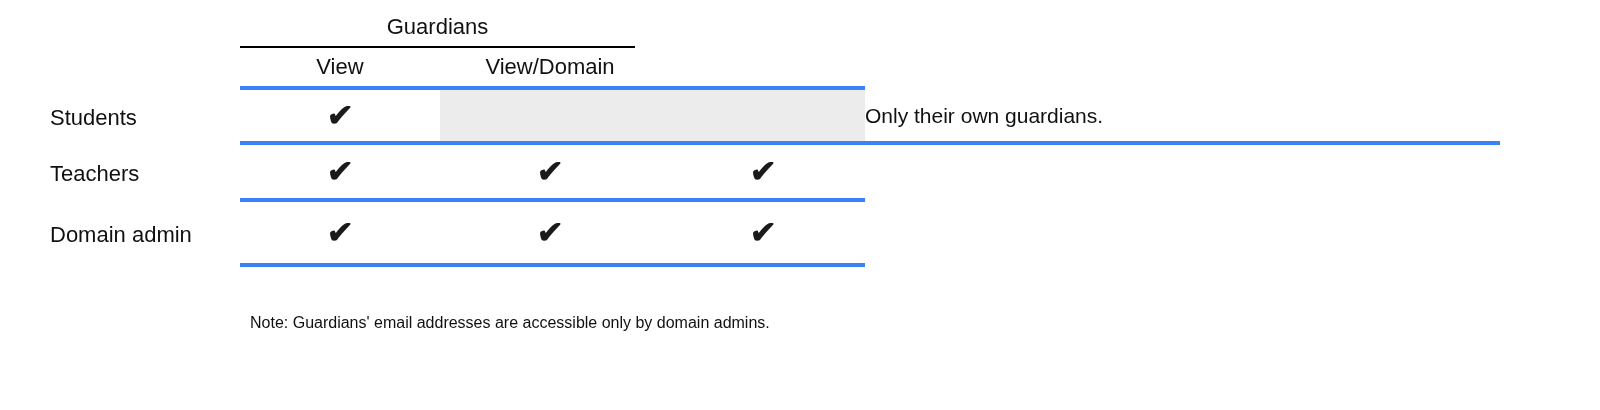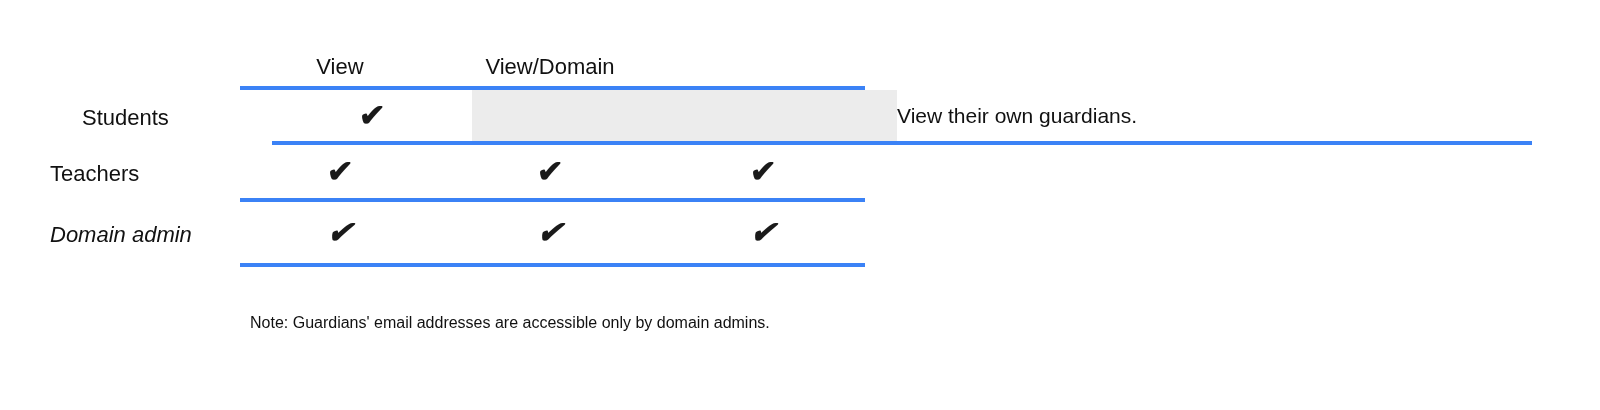--- a/index.html
+++ b/index.html
@@ -38,23 +38,23 @@
   .group-guardians { grid-column: 2 / 4; margin-right: 25px; }
   .group-invitations { grid-column: 4 / 5; margin-right: 6px; }
   
   .hdr2 { height: 42px; }
   .col-hdr {
     justify-content: center;
     font-size: 22px;
   }
   .bline { border-bottom: 4px solid #3b82f6; }
   
-  .row-students { height: 55px; margin-left: 32px; }
+  .row-students { height: 55px; }
   .row-teachers { height: 57px; }
-  .row-admin    { height: 65px; font-style: italic; }
+  .row-admin    { height: 65px; }
   .label-cell {
     font-size: 22px;
     justify-content: flex-start;
   }
   .check-cell {
     justify-content: center;
   }
   .check {
     font-size: 31px;
     font-weight: bold;
@@ -74,20 +74,23 @@
     font-size: 16px;
   }
 </style>
 </head>
 <body>
 
 <div class="perm-table">
 
   <div class="row hdr1">
     <div class="cell"></div>
+    <div class="cell group-cell group-guardians">
+      <span>Guardians</span>
+    </div>
     <div class="cell"></div>
   </div>
 
   <div class="row hdr2">
     <div class="cell"></div>
     <div class="cell col-hdr bline">
       <span>View</span>
     </div>
     <div class="cell col-hdr bline">
       <span>View/Domain</span>
@@ -102,21 +105,21 @@
     <div class="cell check-cell bline">
       <span class="check">✔</span>
     </div>
     <div class="cell check-cell bline shaded">
       <span class="check"></span>
     </div>
     <div class="cell check-cell bline shaded">
       <span class="check"></span>
     </div>
     <div class="cell note-cell bline">
-      <span>View their own guardians.</span>
+      <span>Only their own guardians.</span>
     </div>
   </div>
 
   <div class="row row-teachers">
     <div class="cell label-cell">
       <span>Teachers</span>
     </div>
     <div class="cell check-cell bline">
       <span class="check">✔</span>
     </div>

